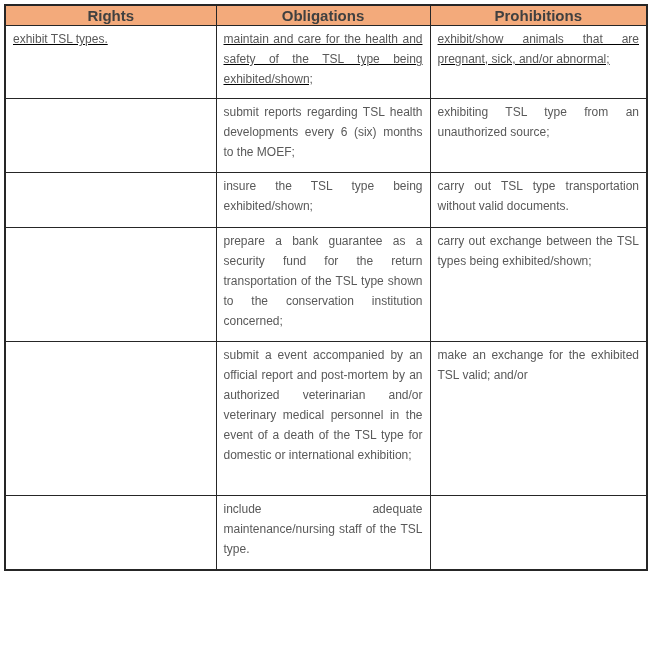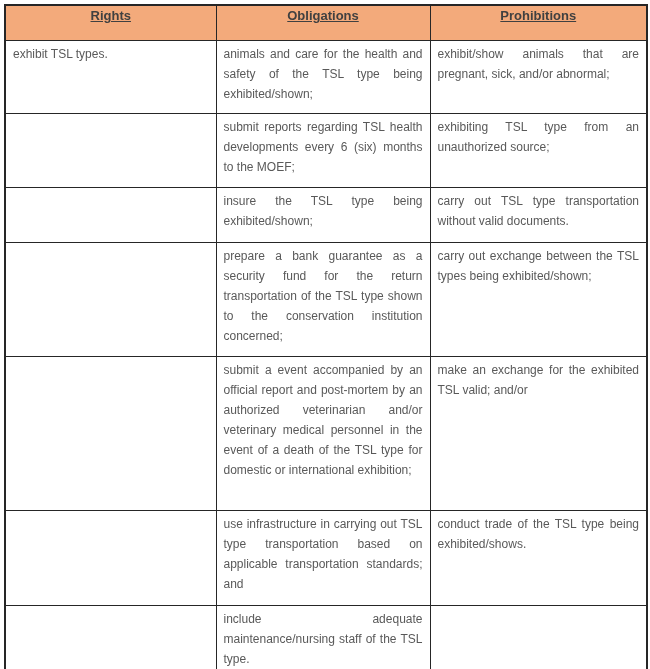--- a/index.html
+++ b/index.html
@@ -36,37 +36,36 @@
   table.rop-table col.c2 { width: 214px; }
   table.rop-table col.c3 { width: 217px; }
   th, td {
     border: 1px solid var(--border);
     vertical-align: top;
     overflow: hidden;
   }
   th {
     background: var(--header-bg);
     color: var(--header-text);
-    font-size: 13px;
+    font-size: 15px;
     font-weight: bold;
     text-align: center;
-    height: 35px;
+    height: 20px;
     padding: 1px 4px;
     line-height: 17px;
-    text-decoration: underline;
   }
   td {
     color: var(--body-text);
     font-size: 12px;
     line-height: 20px;
     padding: 3px 7px 0 7px;
     text-align: justify;
   }
   td.rights-col { text-align: left; }
-  tr.r1 { height: 73px; }
+  tr.r1 { height: 73px; text-decoration: underline; }
   tr.r2 { height: 74px; }
   tr.r3 { height: 55px; margin-top: 32px; }
   tr.r4 { height: 114px; }
   tr.r5 { height: 154px; }
   tr.r6 { height: 95px; }
   tr.r7 { height: 74px; }
 </style>
 </head>
 <body>
 
@@ -80,21 +79,21 @@
     <thead>
       <tr>
         <th>Rights</th>
         <th>Obligations</th>
         <th>Prohibitions</th>
       </tr>
     </thead>
     <tbody>
       <tr class="r1">
         <td class="rights-col">exhibit TSL types.</td>
-        <td>animals and care for the health and safety of the TSL type being exhibited/shown;</td>
+        <td>maintain and care for the health and safety of the TSL type being exhibited/shown;</td>
         <td>exhibit/show animals that are pregnant, sick, and/or abnormal;</td>
       </tr>
       <tr class="r2">
         <td class="rights-col"></td>
         <td>submit reports regarding TSL health developments every 6 (six) months to the MOEF;</td>
         <td>exhibiting TSL type from an unauthorized source;</td>
       </tr>
       <tr class="r3">
         <td class="rights-col"></td>
         <td>insure the TSL type being exhibited/shown;</td>
@@ -103,25 +102,20 @@
       <tr class="r4">
         <td class="rights-col"></td>
         <td>prepare a bank guarantee as a security fund for the return transportation of the TSL type shown to the conservation institution concerned;</td>
         <td>carry out exchange between the TSL types being exhibited/shown;</td>
       </tr>
       <tr class="r5">
         <td class="rights-col"></td>
         <td>submit a event accompanied by an official report and post-mortem by an authorized veterinarian and/or veterinary medical personnel in the event of a death of the TSL type for domestic or international exhibition;</td>
         <td>make an exchange for the exhibited TSL valid; and/or</td>
       </tr>
-      <tr class="r6">
-        <td class="rights-col"></td>
-        <td>use infrastructure in carrying out TSL type transportation based on applicable transportation standards; and</td>
-        <td>conduct trade of the TSL type being exhibited/shows.</td>
-      </tr>
       <tr class="r7">
         <td class="rights-col"></td>
         <td>include adequate maintenance/nursing staff of the TSL type.</td>
         <td></td>
       </tr>
     </tbody>
   </table>
 </div>
 
 </body></html>

